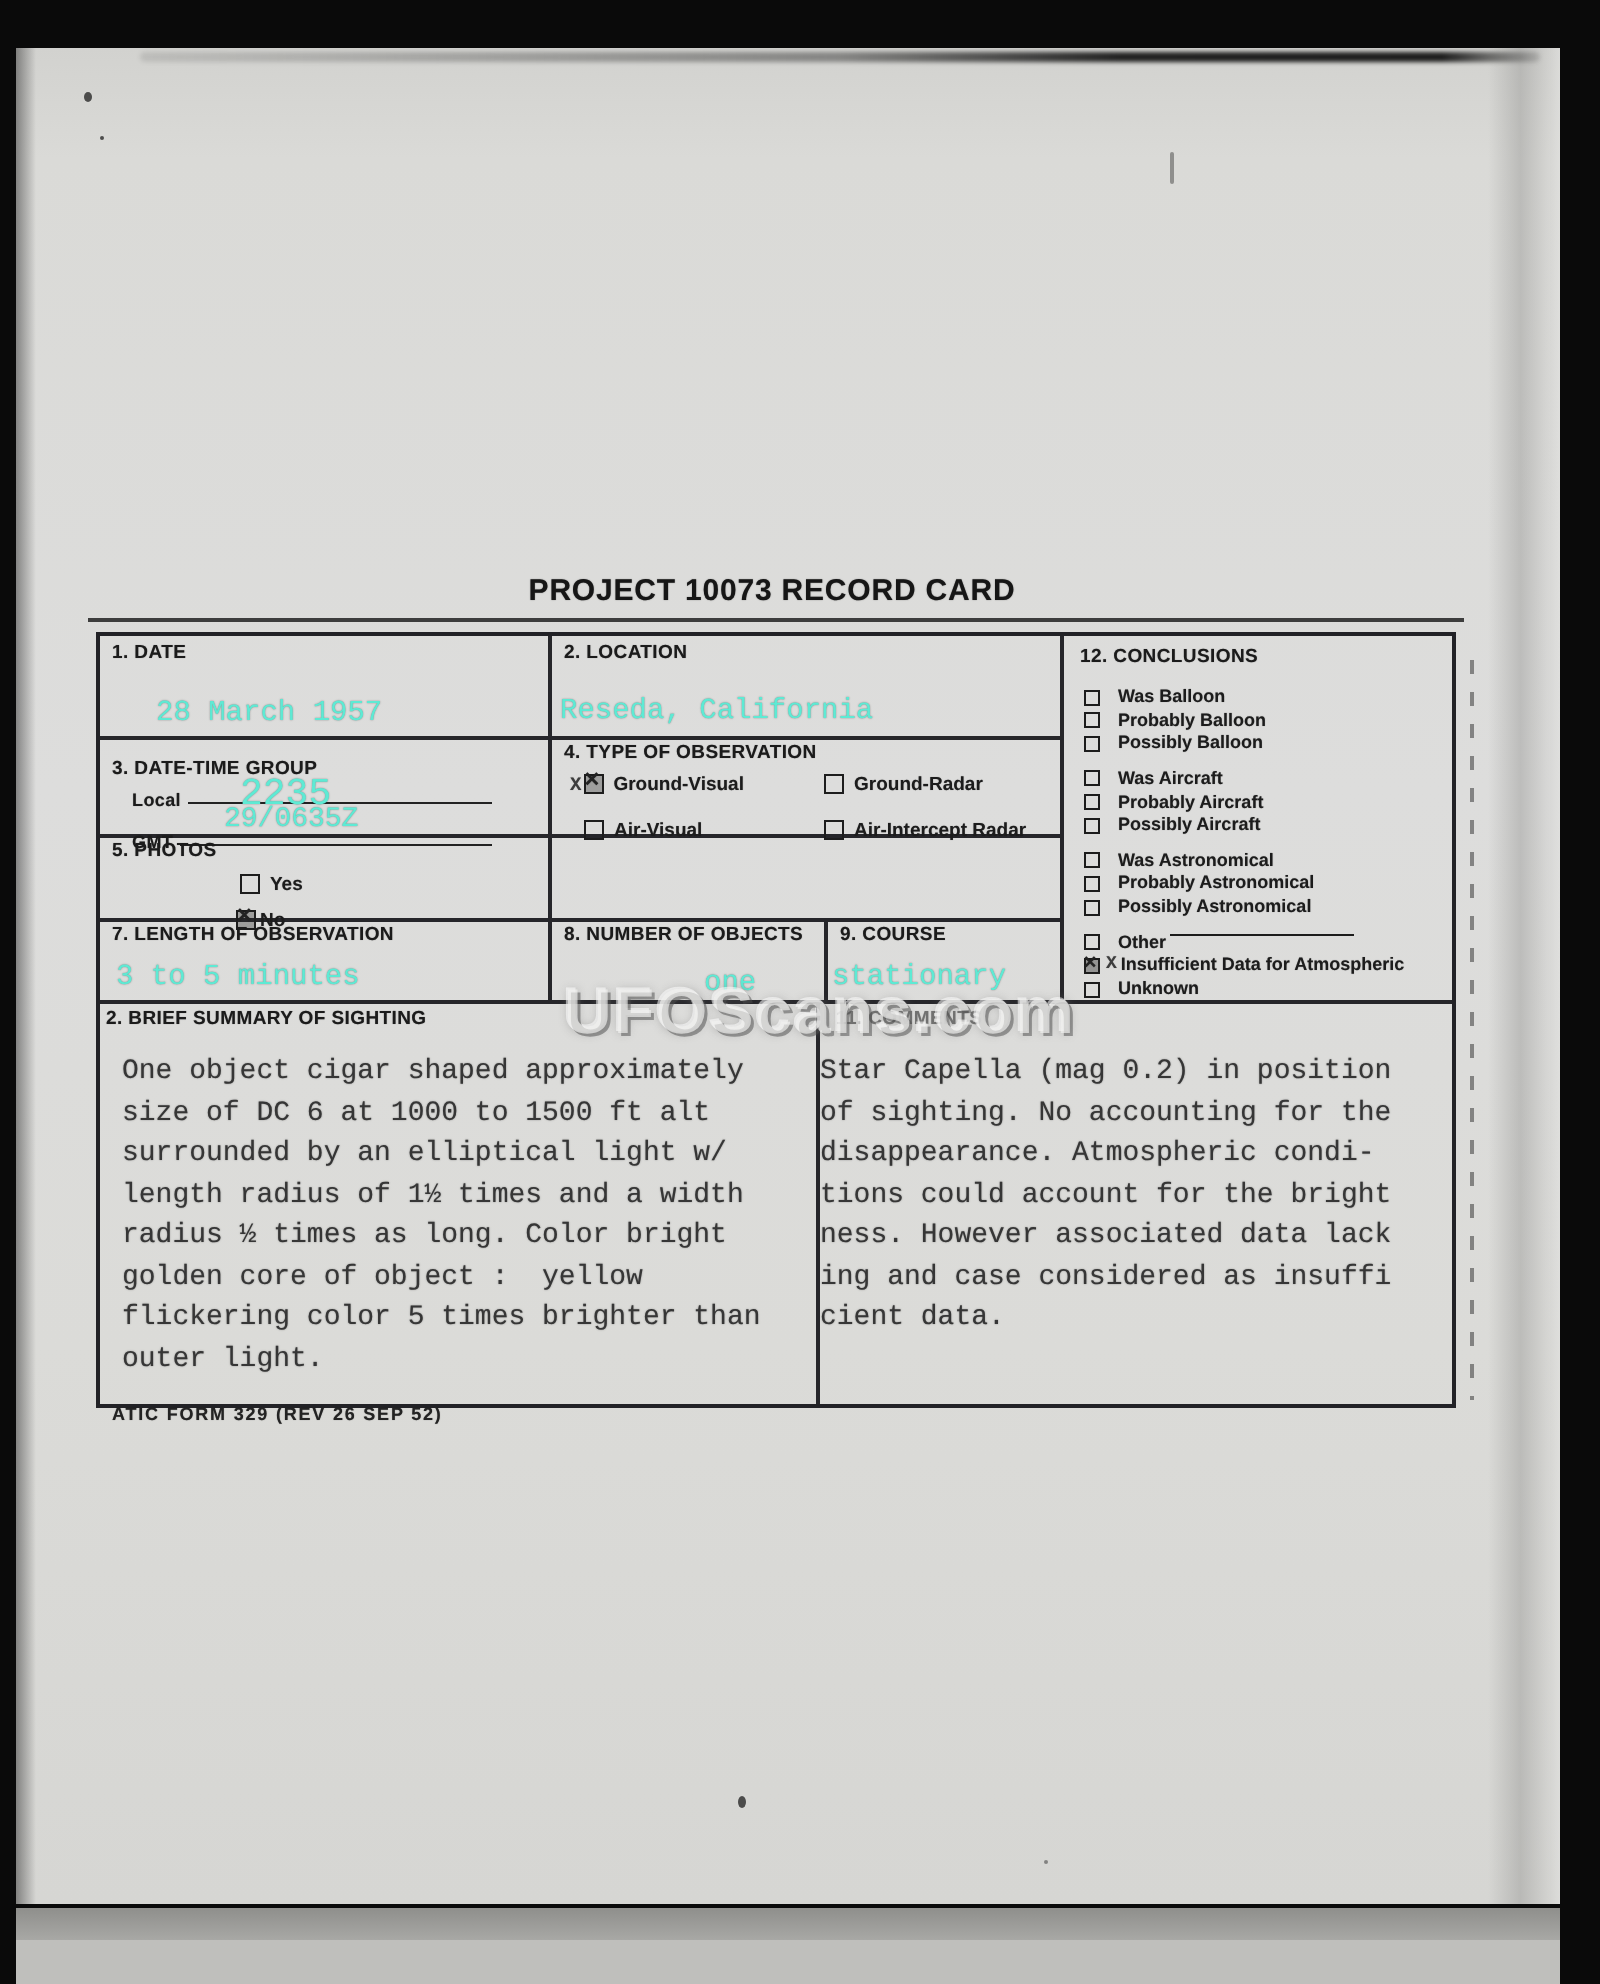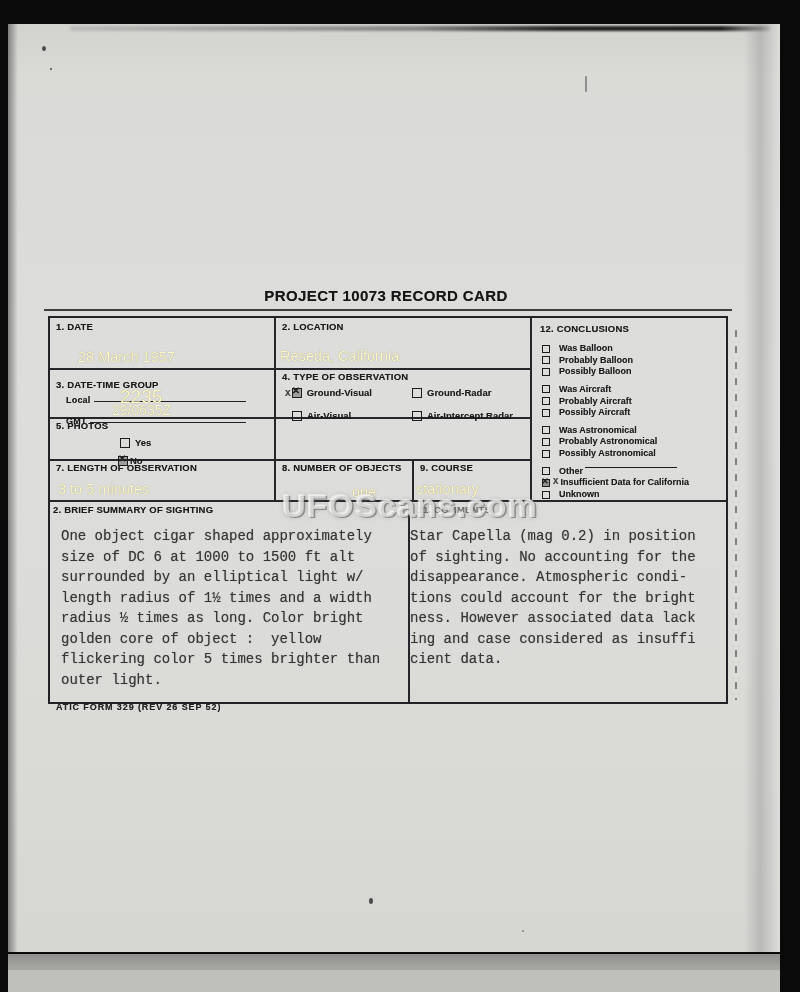--- a/index.html
+++ b/index.html
@@ -67,21 +67,21 @@
   .hline,.vline{position:absolute;background:#26262a;}
   .hline{height:2px;}
   .vline{width:1.6px;}
   
   .cell{position:absolute;}
   .lbl{
     position:absolute;font-weight:700;font-size:9.5px;letter-spacing:.2px;color:#1b1b1b;
     text-shadow:0 0 .5px rgba(25,25,25,.45);white-space:nowrap;
   }
   .type{
-    position:absolute;font-family:Liberation Sans, sans-serif;font-size:14.5px;color:#fef9c3;
+    position:absolute;font-family:Liberation Mono, monospace;font-size:14.5px;color:#5eead4;
     text-shadow:0 0 .8px rgba(45,45,45,.55);white-space:nowrap;
   }
   .typetext{
     position:absolute;font-family:"Liberation Mono",monospace;font-size:14px;line-height:20.5px;
     color:#363636;text-shadow:0 0 .8px rgba(45,45,45,.5);white-space:pre-wrap;
   }
   .fill-line{display:inline-block;border-bottom:1.4px solid #222;}
   
   .cbx{
     display:inline-block;width:8px;height:8px;border:1.6px solid #1d1d1d;
@@ -235,21 +235,21 @@
         <span>Possibly Astronomical</span>
       </div>
     <div class="citem g">
         <span class="cbx2"></span>
         <span>Other</span>
         <span class="other-line"></span>
       </div>
     <div class="citem" style="margin-top:1px;">
         <span class="cbx2 checked"></span>
         <span class="post">X</span>
-        <span>Insufficient Data for California</span>
+        <span>Insufficient Data for Atmospheric</span>
       </div>
     <div class="citem">
         <span class="cbx2"></span>
         <span>Unknown</span>
       </div>
   </div>
 
   <div class="cell" style="left:0;top:182px;width:358px;height:202px;">
     <span class="lbl" style="left:3px;top:4px;">2. BRIEF SUMMARY OF SIGHTING</span>
     <div class="typetext" style="left:11px;top:26px;width:344px;">One object cigar shaped approximately

